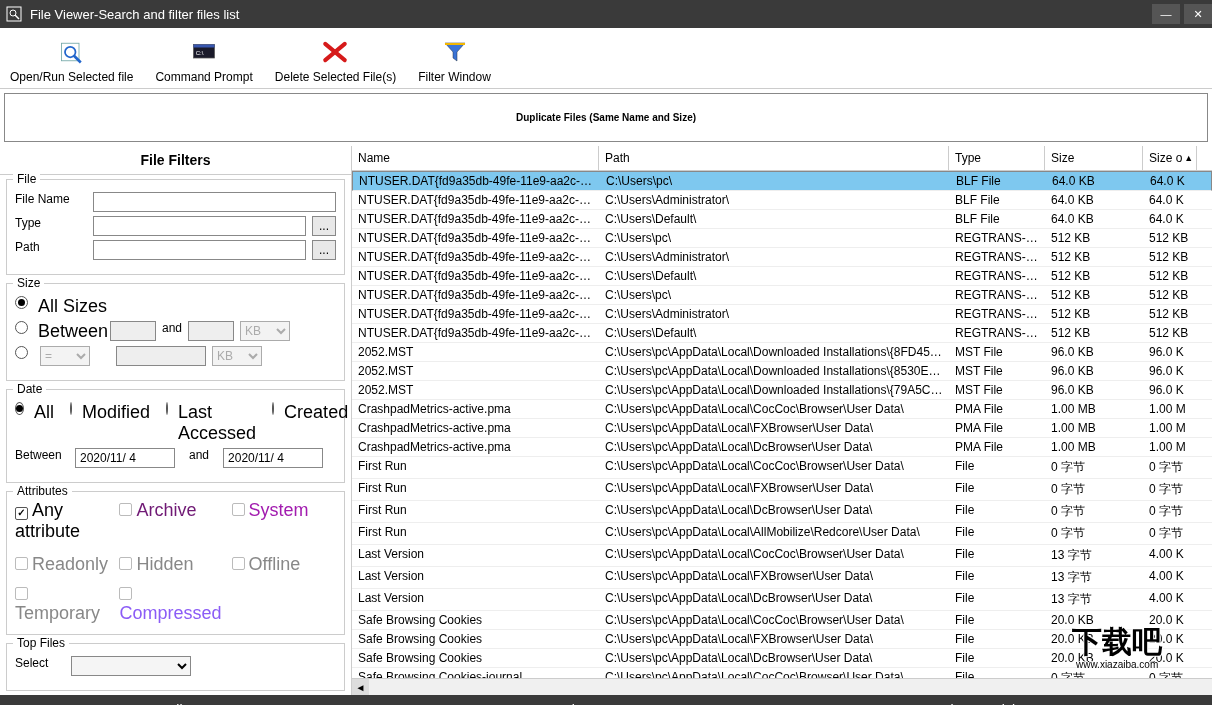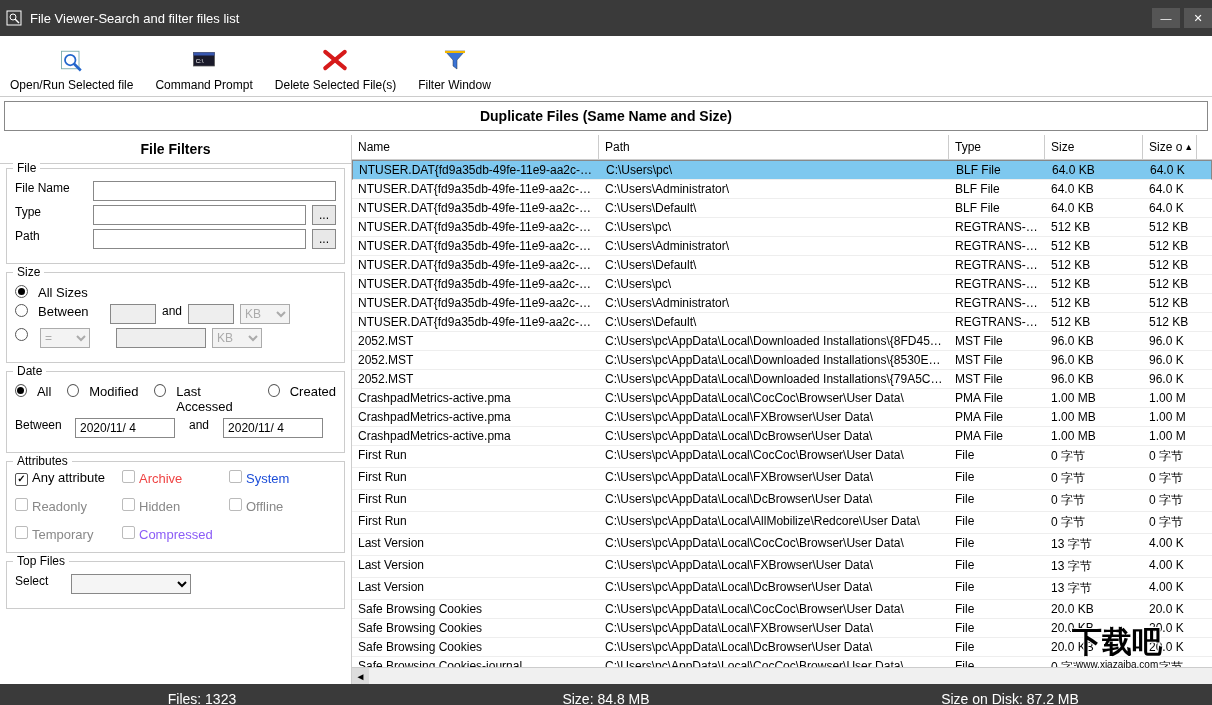--- a/index.html
+++ b/index.html
@@ -1,48 +1,48 @@
 <!DOCTYPE html>
 <html><head>
 <meta charset="utf-8">
 <style>
 * { box-sizing: border-box; font-family: "Segoe UI", Arial, sans-serif; }
 body { margin: 0; background: #fff; font-size: 12px; color: #000; user-select: none; }
 
-.titlebar { background: #3a3a3a; color: #fff; height: 36px; display: flex; align-items: center; padding-left: 6px; }
+.titlebar { background: #3a3a3a; color: #fff; height: 28px; display: flex; align-items: center; padding-left: 6px; }
 .titlebar .icon { width: 16px; height: 16px; margin-right: 8px; fill: #fff; }
 .titlebar .title { flex: 1; font-size: 13px; }
 .titlebar .winbtns { display: flex; }
 .titlebar .winbtn { width: 28px; height: 20px; background: #555; color:#fff; margin-left:4px; display:flex; align-items:center; justify-content:center; font-size:11px; cursor:pointer; }
 
 .toolbar { background:#fff; border-bottom:1px solid #ccc; padding:6px 4px 2px; display:flex; gap:10px; }
 .toolbtn { text-align:right; cursor:pointer; padding:2px 6px; }
 .toolbtn .ticon { width:32px; height:32px; margin:0 auto 2px; display:flex; align-items:center; justify-content:center; }
 .toolbtn .tlabel { font-size:12px; }
 
-.heading { border:1px solid #888; margin:4px; padding:6px; text-align:center; font-weight:bold; font-size:14px; }
+.heading { border:1px solid #888; margin:4px; padding:18px; text-align:center; font-weight:bold; font-size:10px; }
 
 .main { display:flex; height: calc(705px - 28px - 62px - 36px - 30px); }
 .sidebar { width:352px; border-right:1px solid #ccc; display:flex; flex-direction:column; }
 .sidebar-heading { font-weight:bold; text-align:center; padding:6px 0; border-bottom:1px solid #ccc; font-size:14px; }
 .fieldset { border:1px solid #ccc; margin:4px 6px; padding:8px 8px 10px; position:relative; }
 .fieldset .legend { position:absolute; top:-8px; left:6px; background:#fff; padding:0 4px; font-size:12px; }
 .frow { display:flex; align-items:flex-start; margin:4px 0; gap:6px; }
 .frow label { width:72px; font-size:12px; }
 .txtinput { border:1px solid #888; height:20px; padding:0 4px; font-size:12px; }
 .txtinput.wide { flex:1; }
 .smallbtn { width:24px; height:20px; border:1px solid #888; background:#e8e8e8; cursor:pointer; text-align:center; line-height:18px; }
 .sel { border:1px solid #888; height:20px; font-size:12px; background:#f5f5f5; }
 .sel.disabled { background:#eee; color:#888; }
 .radio, .check { width:13px; height:13px; border:1px solid #555; border-radius:50%; display:inline-flex; align-items:center; justify-content:center; margin-right:4px; background:#fff; cursor:pointer; }
 .check { border-radius:2px; }
 .radio.checked::after { content:""; width:7px; height:7px; border-radius:50%; background:#000; }
 .check.checked::after { content:"✓"; font-size:10px; line-height:1; color:#000; font-weight:bold; }
 .check.disabled, .radio.disabled { border-color:#bbb; cursor:default; }
-.rlabel { font-size:13px; margin-right:10px; cursor:pointer; }
+.rlabel { font-size:18px; margin-right:10px; cursor:pointer; }
 
 .actionrow { display:flex; justify-content:center; gap:10px; margin:14px 0 8px; }
 .btn { padding:7px 14px; font-size:13px; border:none; cursor:pointer; color:#fff; }
 .btn.gray { background:#888; }
 .btn.blue { background:#2185ea; }
 
 .grid { flex:1; display:flex; flex-direction:column; overflow:hidden; }
 .ghead { display:flex; background:#fff; border-bottom:1px solid #ccc; font-size:12px; }
 .ghead .col { padding:5px 6px; border-right:1px solid #ccc; overflow:hidden; white-space:nowrap; }
 .gbody { flex:1; overflow-y:auto; overflow-x:hidden; }
@@ -189,22 +189,22 @@
         <input class="txtinput" style="width: 100px;" value="2020/11/ 4">
         <span style="margin:0 8px">and</span>
         <input class="txtinput" style="width: 100px;" value="2020/11/ 4">
       </div>
     </div>
 
     <div class="fieldset">
       <div class="legend">Attributes</div>
       <div style="display:grid;grid-template-columns:1fr 1fr 1fr;row-gap:12px">
         <div><span class="check checked"></span><span class="rlabel">Any attribute</span></div>
-        <div><span class="check disabled"></span><span class="rlabel" style="color:#ef4444">Archive</span></div>
-        <div><span class="check disabled"></span><span class="rlabel" style="color:#1d4ed8">System</span></div>
+        <div><span class="check disabled"></span><span class="rlabel" style="color:#701a75">Archive</span></div>
+        <div><span class="check disabled"></span><span class="rlabel" style="color:#a21caf">System</span></div>
         <div><span class="check disabled"></span><span class="rlabel" style="color:#888">Readonly</span></div>
         <div><span class="check disabled"></span><span class="rlabel" style="color:#888">Hidden</span></div>
         <div><span class="check disabled"></span><span class="rlabel" style="color:#888">Offline</span></div>
         <div><span class="check disabled"></span><span class="rlabel" style="color:#888">Temporary</span></div>
         <div><span class="check disabled"></span><span class="rlabel" style="color:#8b5cf6">Compressed</span></div>
       </div>
     </div>
 
     <div class="fieldset">
       <div class="legend">Top Files</div>

